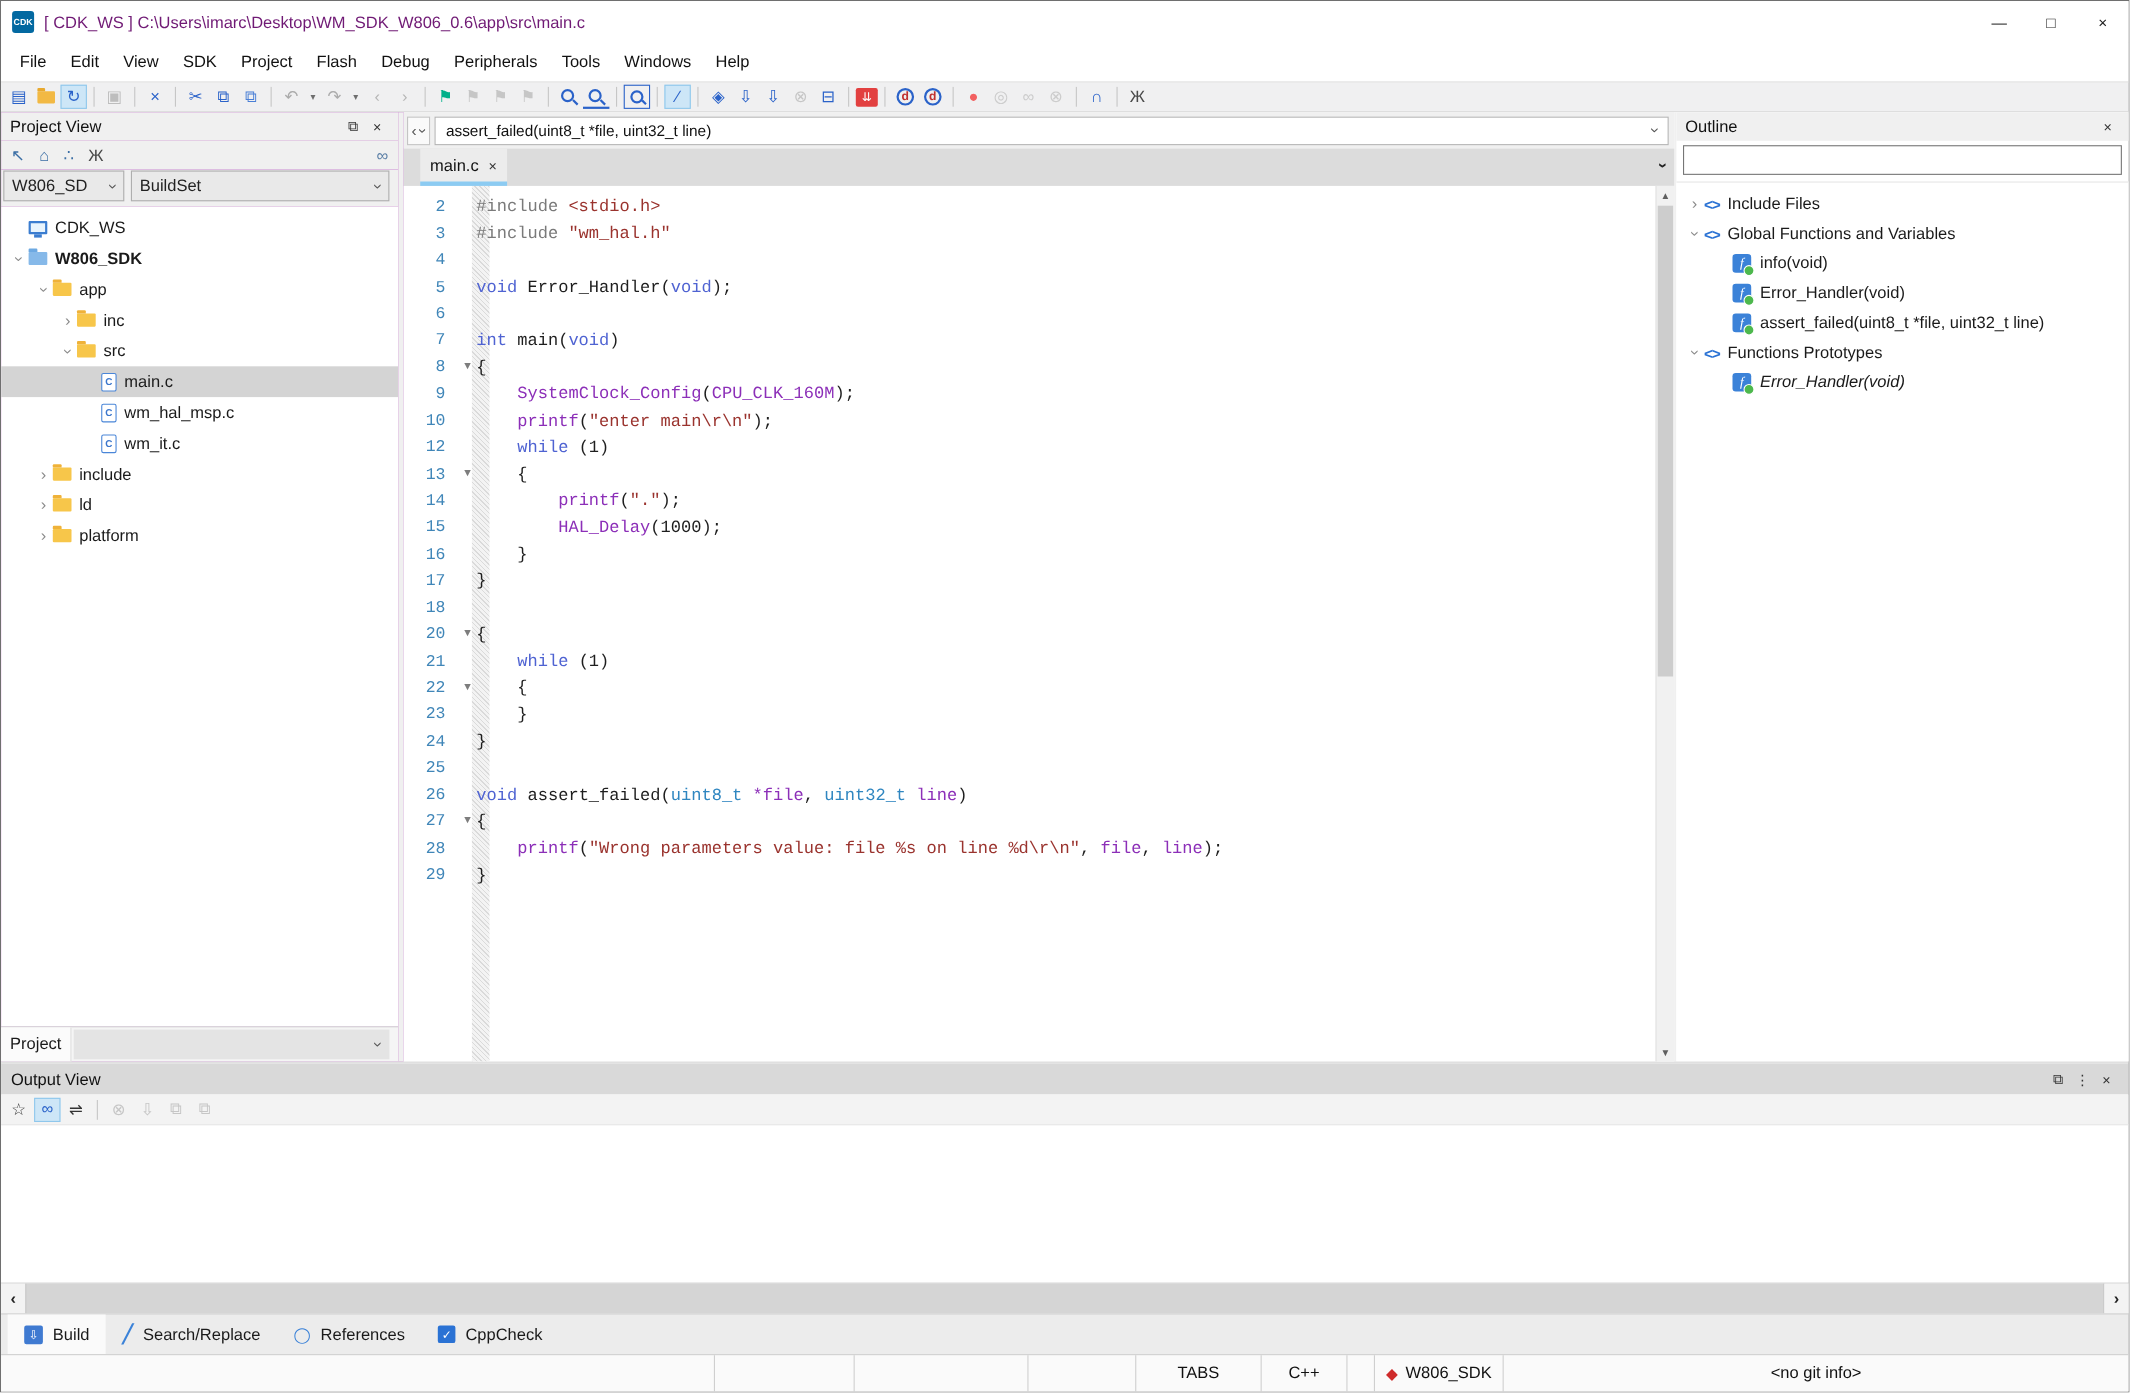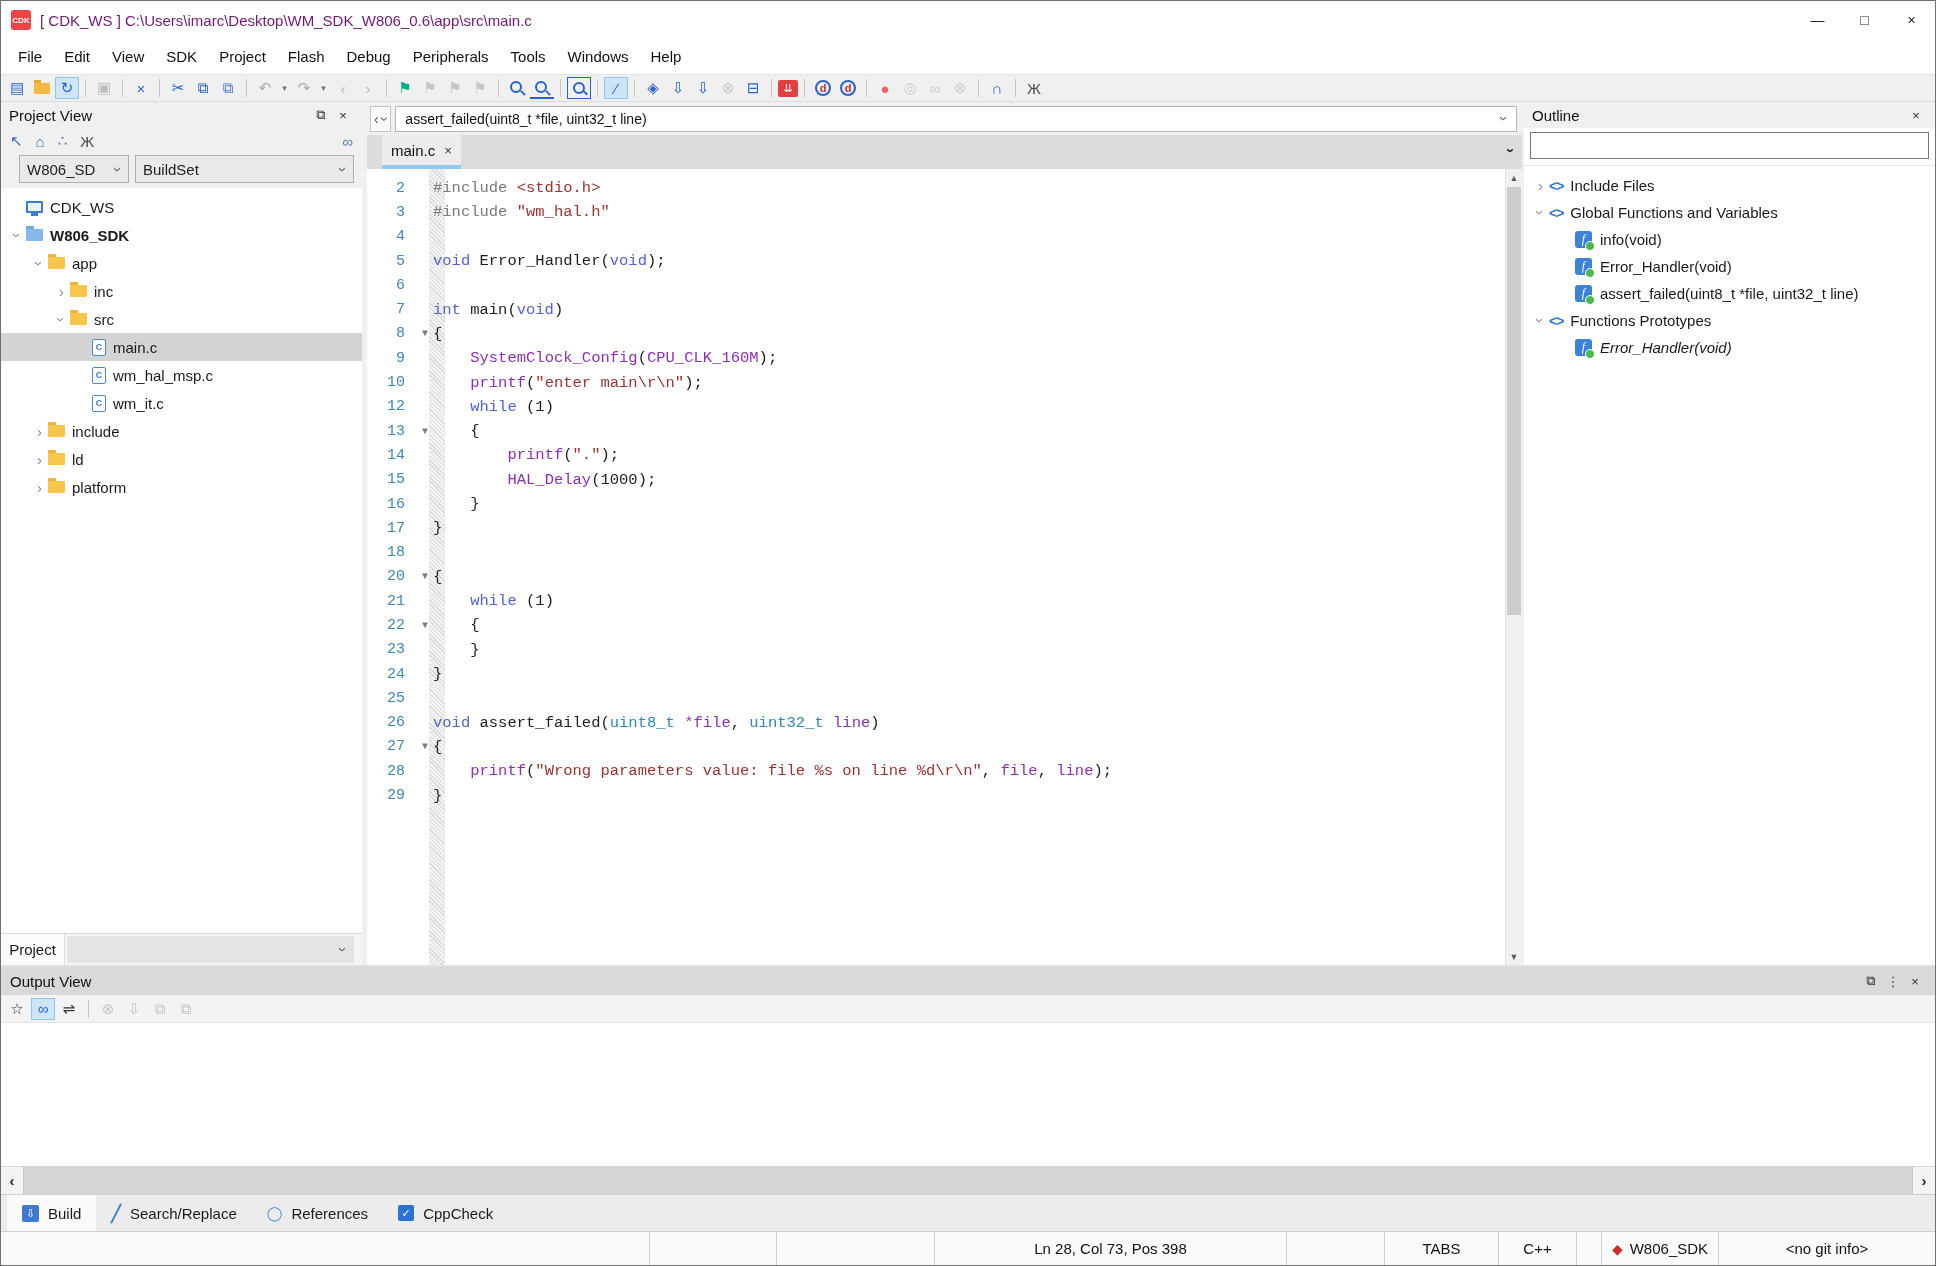--- a/index.html
+++ b/index.html
@@ -6,21 +6,21 @@
   html,body { margin:0; padding:0; }
   body {
     width:1936px; height:1266px; overflow:hidden;
     font-family:"Liberation Sans", sans-serif; background:#fff; color:#1a1a1a;
     font-size:15px;
   }
   .window { width:1936px; height:1266px; display:flex; flex-direction:column; border:1px solid #6f6f6f; background:#fff; }
 
   
   .titlebar { height:38px; display:flex; align-items:center; padding-left:10px; gap:9px; background:#fff; flex-shrink:0; }
-  .app-icon { width:20px; height:20px; background:#ef4444; border-radius:3px; color:#fff; font-size:8px; font-weight:bold; display:flex; align-items:center; justify-content:center; letter-spacing:0; }
+  .app-icon { width:20px; height:20px; background:#0369a1; border-radius:3px; color:#fff; font-size:8px; font-weight:bold; display:flex; align-items:center; justify-content:center; letter-spacing:0; }
   .title-text { font-size:15px; color:#701a75; white-space:nowrap; }
   .win-controls { margin-left:auto; display:flex; height:100%; }
   .win-btn { width:47px; height:100%; display:flex; align-items:center; justify-content:center; font-size:14px; color:#222; }
 
   
   .menubar { height:35px; display:flex; align-items:center; padding-left:6px; background:#fff; flex-shrink:0; }
   .menu-item { padding:0 11px; font-size:15px; color:#111; }
 
   
   .toolbar { height:28px; background:#f0f0f1; border-top:1px solid #e3e3e3; border-bottom:1px solid #dcdcdc; display:flex; align-items:center; padding-left:4px; gap:1px; flex-shrink:0; }
@@ -44,21 +44,21 @@
   
   .main { flex:1; display:flex; min-height:0; }
 
   
   .project-panel { width:366px; display:flex; flex-direction:column; border-right:5px solid #f0f0f0; background:#a21caf; flex-shrink:0; }
   .panel-header { height:26px; background:#f0f0f0; display:flex; align-items:center; padding:0 8px; font-size:15px; color:#111; flex-shrink:0; }
   .panel-header .spacer { flex:1; }
   .ph-icon { width:22px; text-align:center; color:#333; font-size:13px; }
   .pv-toolbar { height:26px; background:#f0f0f0; display:flex; align-items:center; padding:0 9px; gap:13px; font-size:15px; flex-shrink:0; }
   .pv-toolbar .spacer { flex:1; }
-  .pv-combos { background:#f0f0f0; display:flex; gap:6px; padding:1px 8px 5px 18px; flex-shrink:0; }
+  .pv-combos { background:#f0f0f0; display:flex; gap:6px; padding:1px 8px 5px 2px; flex-shrink:0; }
   .combo { background:#e9e9e9; border:1px solid #aeaeae; display:flex; align-items:center; font-size:15px; padding:0 7px; height:28px; color:#222; }
   .combo .cval { flex:1; white-space:nowrap; overflow:hidden; }
   .combo-1 { width:110px; }
   .combo-2 { flex:1; }
   .rchev { display:inline-block; transform:rotate(90deg); font-size:15px; color:#555; line-height:1; }
 
   .tree { flex:1; background:#fff; overflow:hidden; padding-top:5px; }
   .trow { height:28px; display:flex; align-items:center; font-size:15px; white-space:nowrap; color:#1a1a1a; }
   .trow.selected { background:#d4d4d4; }
   .trow .bold { font-weight:bold; }
@@ -580,23 +580,20 @@
   <div class="statusbar" id="statusbar">
       <div class="scell" style="width: 648px;">
         <span></span>
       </div>
       <div class="scell" style="width: 127px;">
         <span></span>
       </div>
       <div class="scell" style="width: 158px;">
         <span></span>
       </div>
-      <div class="scell" style="width: 352px;">
-        <span>Ln 28, Col 73, Pos 398</span>
-      </div>
       <div class="scell" style="width: 98px;">
         <span></span>
       </div>
       <div class="scell" style="width: 114px;">
         <span>TABS</span>
       </div>
       <div class="scell" style="width: 78px;">
         <span>C++</span>
       </div>
       <div class="scell" style="width: 25px;">

